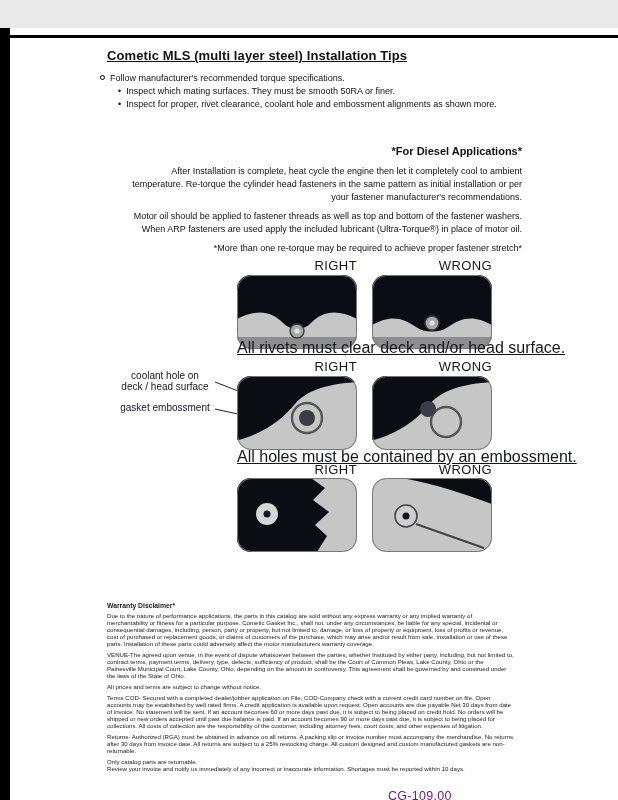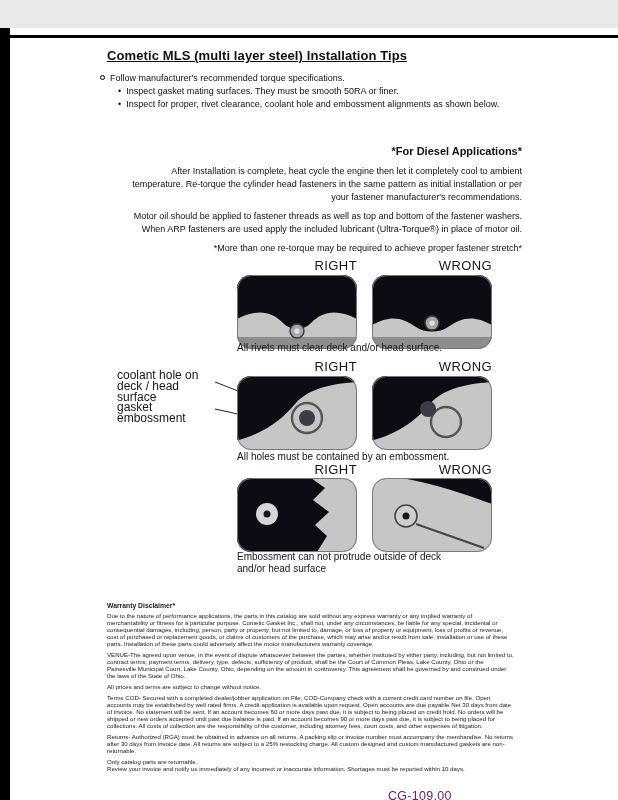--- a/index.html
+++ b/index.html
@@ -18,23 +18,23 @@
   .bullet.sub { margin-left:18px; }
   .odot { width:5px; height:5px; border:1px solid #000; border-radius:50%; display:inline-block; margin-top:2px; flex:none; }
   .bdot { flex:none; font-size:9px; line-height:10px; }
 
   .diesel { position:absolute; left:118px; top:117px; width:404px; font-size:9px; line-height:13px;text-align:right; }
   .diesel h2 { font-size:11px; line-height:13px; font-weight:bold; margin-bottom:7px; }
   .diesel p  { margin-bottom:6px; }
 
   .dg-label  { position:absolute; width:120px; text-align:right; font-size:13px; letter-spacing:.4px; color:#15151d; }
   .dg-img    { position:absolute; width:120px; height:74px; }
-  .dg-cap    { position:absolute; left:237px; font-size:10px; line-height:12px; color:#15151d; }
-
-  .ann { position:absolute; font-size:12px; line-height:11px; text-align:left; width:96px; left:117px; color:#15151d; }
+  .dg-cap    { position:absolute; left:237px; font-size:16px; line-height:12px; color:#15151d;text-decoration:underline; }
+
+  .ann { position:absolute; font-size:10px; line-height:11px; text-align:center; width:96px; left:117px; color:#15151d; }
   .ann-lines { position:absolute; left:213px; top:348px; pointer-events:none; }
 
   .warranty { position:absolute; left:107px; top:574px; width:407px; font-size:6.1px; line-height:7px; color:#1a1a1a; }
   .warranty h3 { font-size:6.8px; font-weight:bold; margin-bottom:3px; }
   .warranty p  { margin-bottom:4px; }
 
   .footer-code { position:absolute; left:388px; top:761px; font-size:12.5px; letter-spacing:.3px; color:#701a75; }
 </style>
 </head>
 <body>
@@ -47,25 +47,25 @@
 
   <div class="title">Cometic MLS (multi layer steel) Installation Tips</div>
 
   <div class="bullets">
     <div class="bullet">
       <span class="odot"></span>
       <span>Follow manufacturer's recommended torque specifications.</span>
     </div>
     <div class="bullet sub">
       <span class="bdot">•</span>
-      <span>Inspect gasket mating surfaces.  They must be smooth 50RA or finer.</span>
+      <span>Inspect which mating surfaces.  They must be smooth 50RA or finer.</span>
     </div>
     <div class="bullet sub">
       <span class="bdot">•</span>
-      <span>Inspect for proper, rivet clearance, coolant hole and embossment alignments as shown below.</span>
+      <span>Inspect for proper, rivet clearance, coolant hole and embossment alignments as shown more.</span>
     </div>
   </div>
 
   <div class="diesel">
     <h2>*For Diesel Applications*</h2>
     <p>After Installation is complete, heat cycle the engine then let it completely cool to ambient temperature. Re-torque the cylinder head fasteners in the same pattern as initial installation or per your fastener manufacturer's recommendations.</p>
     <p>Motor oil should be applied to fastener threads as well as top and bottom of the fastener washers. When ARP fasteners are used apply the included lubricant (Ultra-Torque®) in place of motor oil.</p>
     <p>*More than one re-torque may be required to achieve proper fastener stretch*</p>
   </div>
 
@@ -185,24 +185,20 @@
         </defs>
       <g clip-path="url(#c3b)">
         <rect width="120" height="74" fill="#c6c6c6"></rect>
         <path d="M30,0 H120 V26 C92,16 64,6 30,0 Z" fill="#0c0c14"></path>
         <circle cx="34" cy="38" r="11" fill="#cfcfcf" stroke="#444" stroke-width="1.6"></circle>
         <circle cx="34" cy="38" r="3.5" fill="#15151d"></circle>
         <path d="M44,46 L112,70" stroke="#444" stroke-width="2"></path>
       </g>
       <rect x="0.5" y="0.5" width="119" height="73" rx="14" fill="none" stroke="#777"></rect>
     </svg>
-  </div>
-  <div class="dg-cap" style="top:523px; width:250px;">
-    <div>Embossment can not protrude outside of deck</div>
-    <div>and/or head surface</div>
   </div>
 
   <div class="warranty">
     <h3>Warranty Disclaimer*</h3>
     <p>Due to the nature of performance applications, the parts in this catalog are sold without any express warranty or any implied warranty of merchantability or fitness for a particular purpose. Cometic Gasket Inc., shall not, under any circumstances, be liable for any special, incidental or consequential damages, including, person, party or property, but not limited to, damage, or loss of property or equipment, loss of profits or revenue, cost of purchased or replacement goods, or claims of customers of the purchase, which may arise and/or result from sale, installation or use of these parts. Installation of these parts could adversely affect the motor manufacturers warranty coverage.</p>
     <p>VENUE-The agreed upon venue, in the event of dispute whatsoever between the parties, whether instituted by either party, including, but not limited to, contract terms, payment terms, delivery, type, defects, sufficiency of product, shall be the Court of Common Pleas, Lake County, Ohio or the Painesville Municipal Court, Lake County, Ohio, depending on the amount in controversy. This agreement shall be governed by and construed under the laws of the State of Ohio.</p>
     <p>All prices and terms are subject to change without notice.</p>
     <p>Terms COD- Secured with a completed dealer/jobber application on File, COD-Company check with a current credit card number on file. Open accounts may be established by well rated firms. A credit application is available upon request. Open accounts are due payable Net 30 days from date of invoice. No statement will be sent. If an account becomes 60 or more days past due, it is subject to being placed on credit hold. No orders will be shipped or new orders accepted until past due balance is paid. If an account becomes 90 or more days past due, it is subject to being placed for collections. All costs of collection are the responsibility of the customer, including attorney fees, court costs, and other expenses of litigation.</p>
     <p>Returns- Authorized (RGA) must be obtained in advance on all returns. A packing slip or invoice number must accompany the merchandise. No returns after 30 days from invoice date. All returns are subject to a 25% restocking charge. All custom designed and custom manufactured gaskets are non-returnable.</p>
     <p style="margin-bottom:0">Only catalog parts are returnable.</p>

